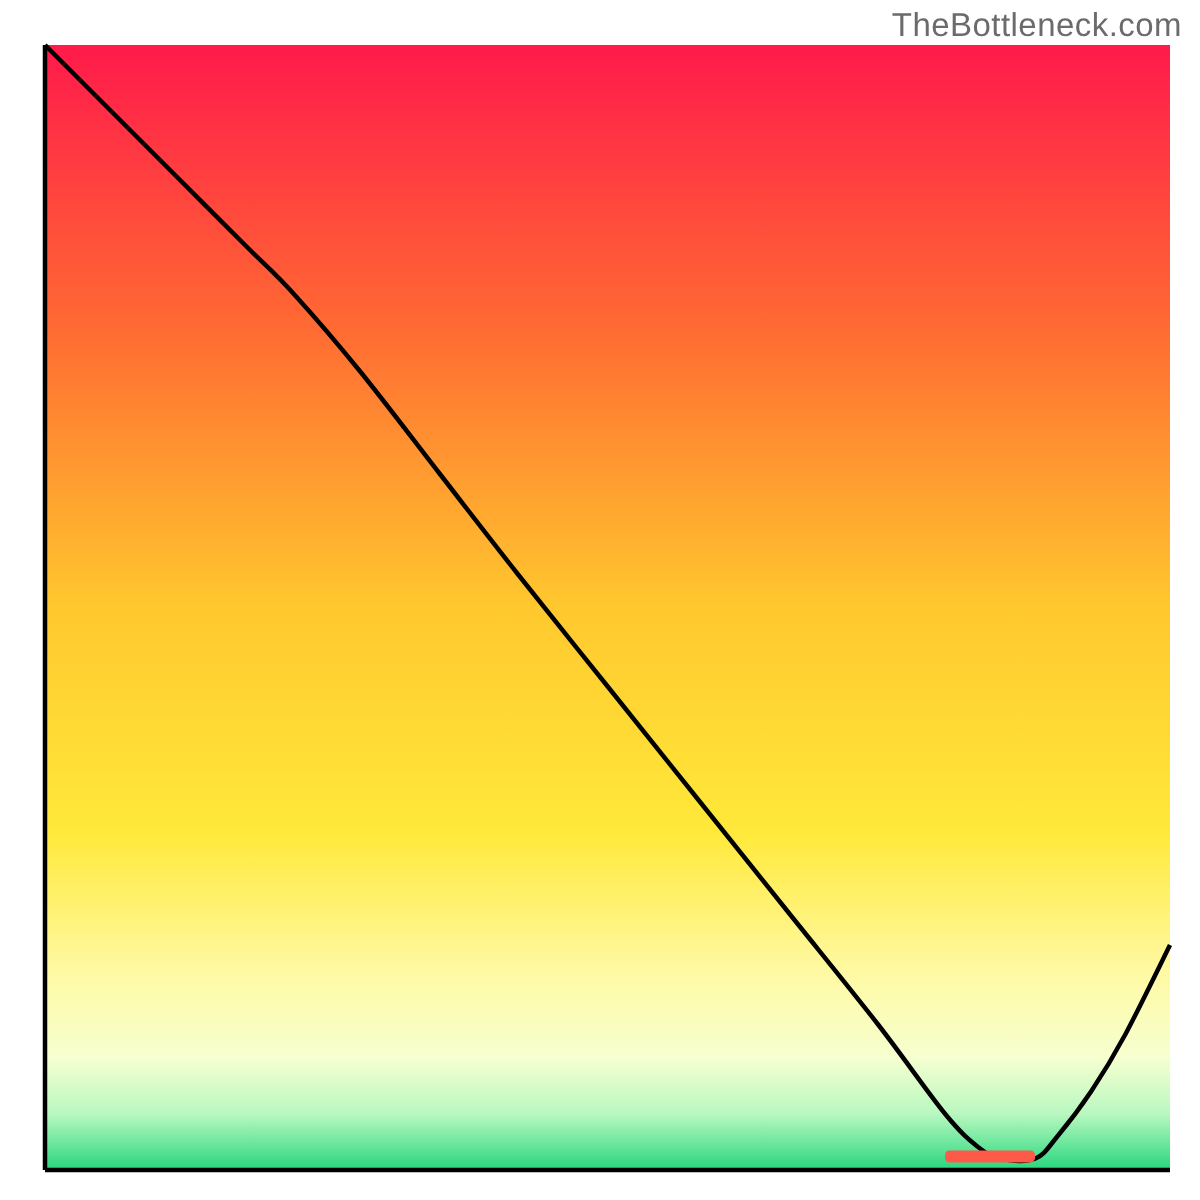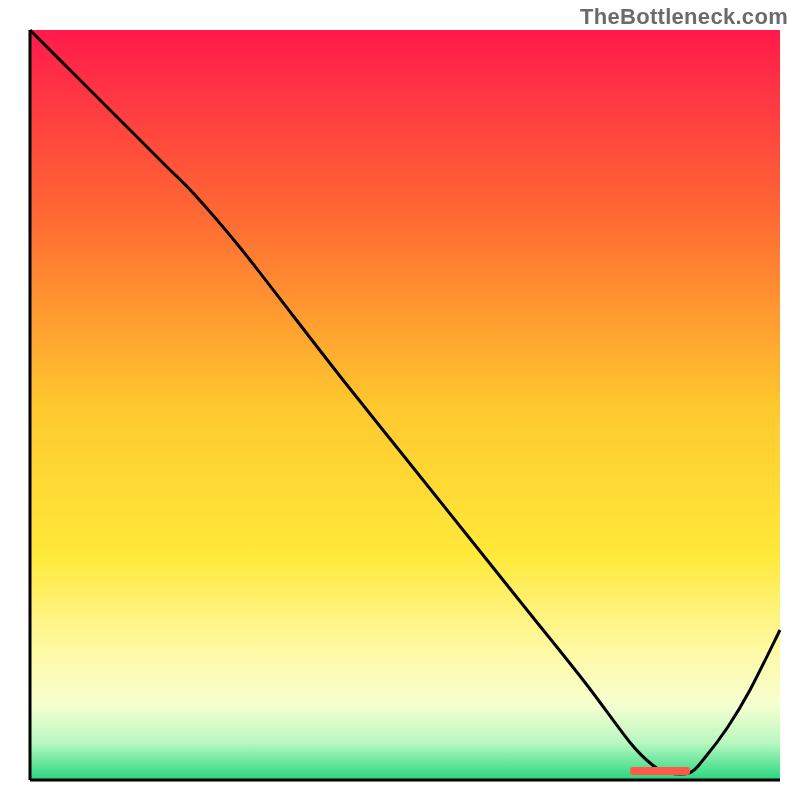--- a/index.html
+++ b/index.html
@@ -13,21 +13,21 @@
   .container {
     position: relative;
     width: 800px;
     height: 800px;
   }
   .watermark {
     position: absolute;
     top: 4px;
     right: 12px;
     font-size: 22px;
-    font-weight: bold;
+    font-weight: normal;
     color: #6b6b6b;
     letter-spacing: 0.3px;
   }
   svg.chart {
     position: absolute;
     top: 0;
     left: 0;
   }
 </style>
 </head>

